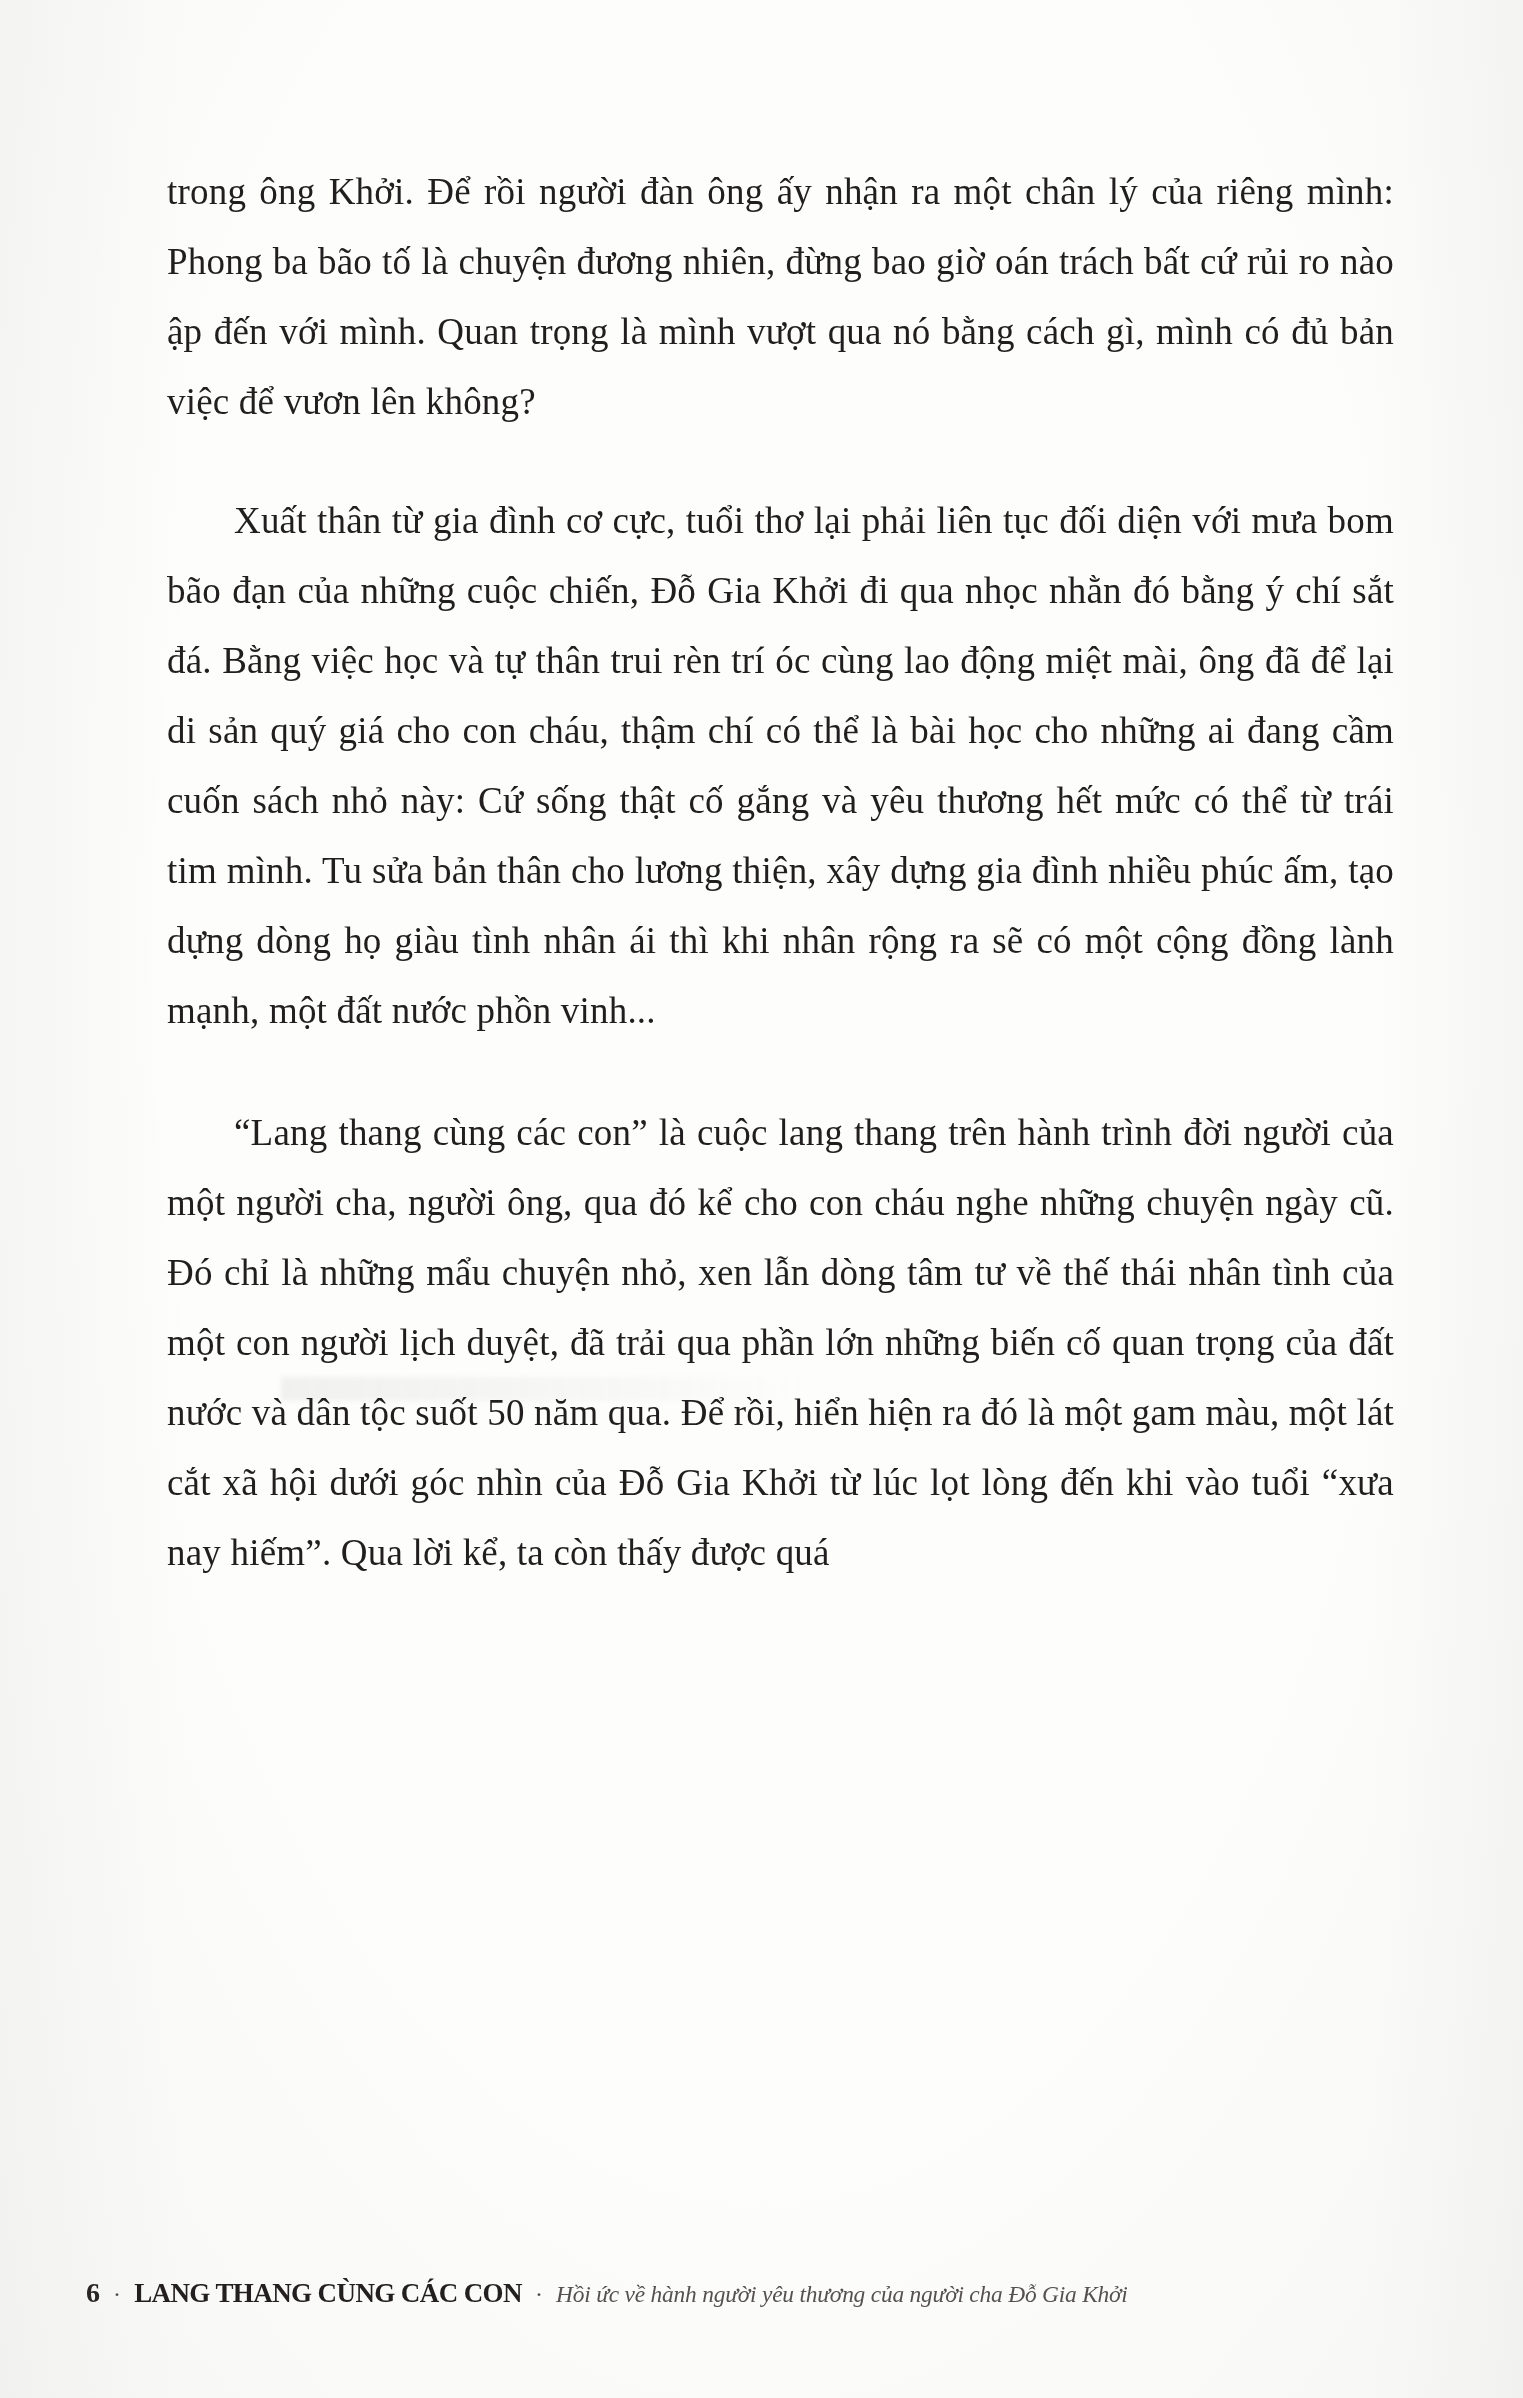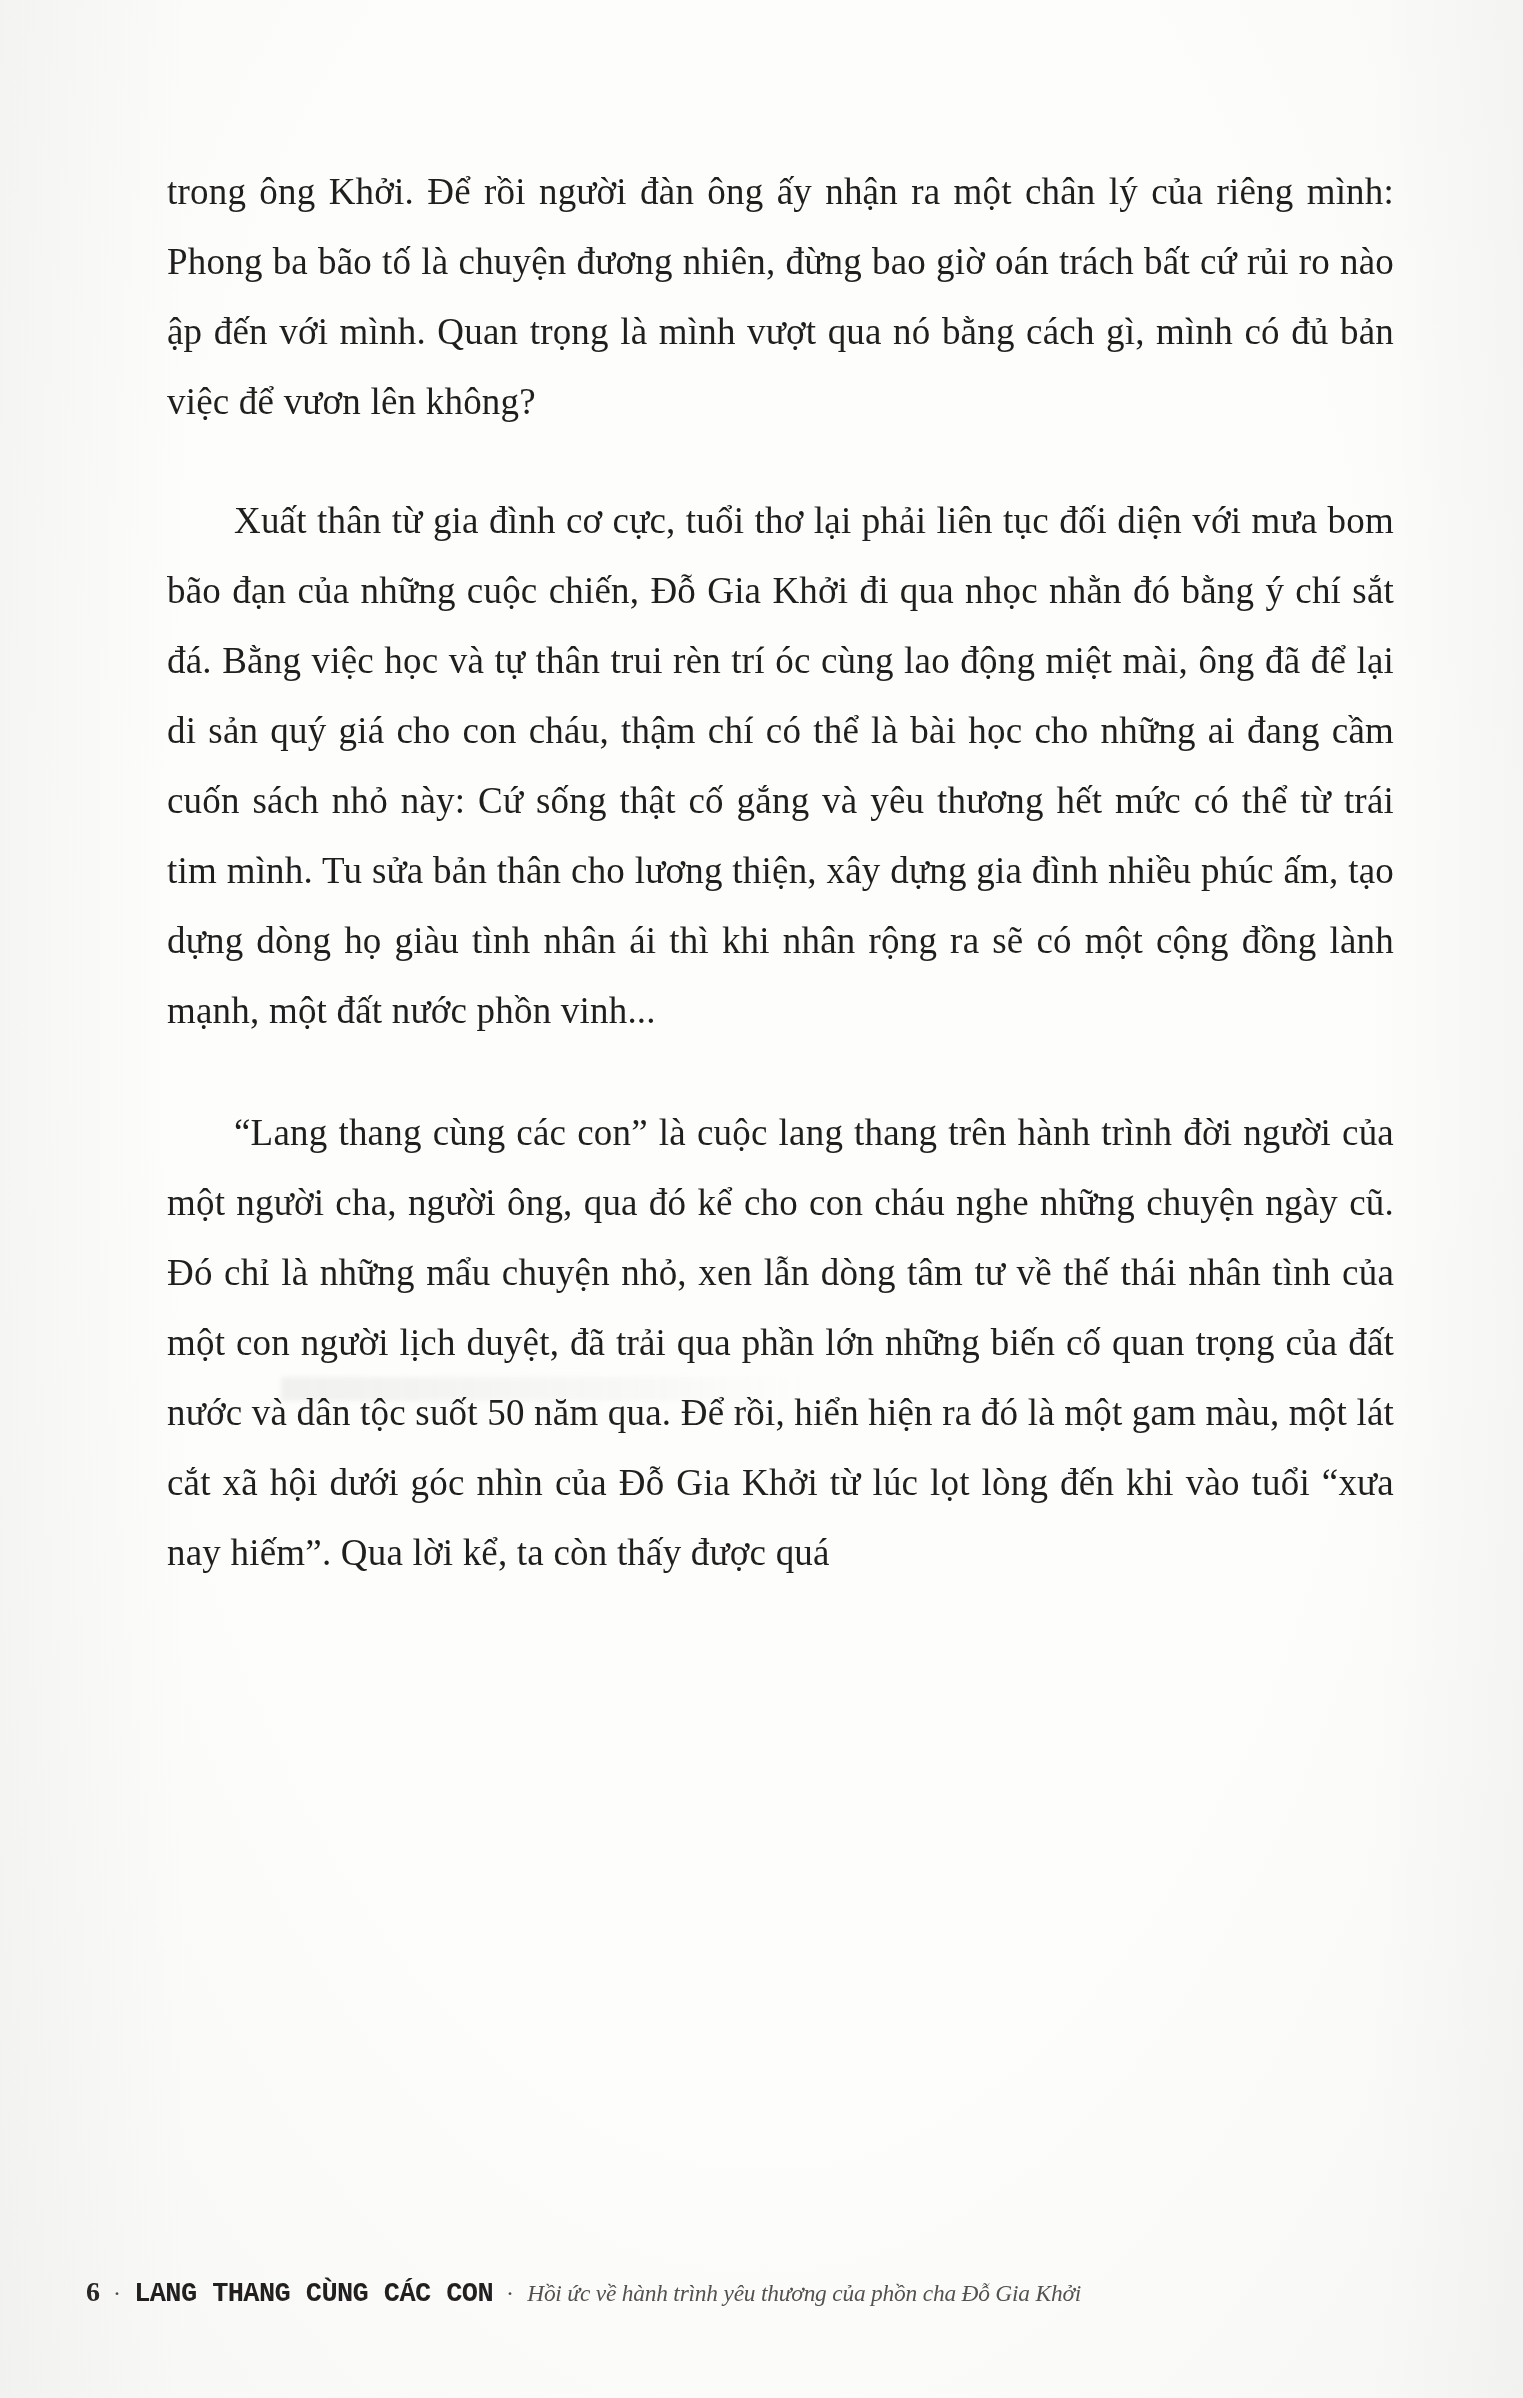--- a/index.html
+++ b/index.html
@@ -82,21 +82,21 @@
     font-size: 28px;
     font-weight: 700;
     color: #2a2627;
   }
   .footer .dot {
     font-size: 24px;
     color: #4a4546;
     padding: 0 3.7px;
   }
   .footer .booktitle {
-    font-family: Liberation Mono, monospace;
+    font-family: Liberation Serif, serif;
     font-size: 27px;
     font-weight: 700;
     letter-spacing: -0.6px;
     color: #231f20;
     text-align: center;
   }
   .footer .subtitle {
     font-family: "Liberation Serif", serif;
     font-style: italic;
     font-size: 23.4px;
@@ -115,17 +115,17 @@
     <p class="para first">trong ông Khởi. Để rồi người đàn ông ấy nhận ra một chân lý của riêng mình: Phong ba bão tố là chuyện đương nhiên, đừng bao giờ oán trách bất cứ rủi ro nào ập đến với mình. Quan trọng là mình vượt qua nó bằng cách gì, mình có đủ bản việc để vươn lên không?</p>
     <p class="para indent second">Xuất thân từ gia đình cơ cực, tuổi thơ lại phải liên tục đối diện với mưa bom bão đạn của những cuộc chiến, Đỗ Gia Khởi đi qua nhọc nhằn đó bằng ý chí sắt đá. Bằng việc học và tự thân trui rèn trí óc cùng lao động miệt mài, ông đã để lại di sản quý giá cho con cháu, thậm chí có thể là bài học cho những ai đang cầm cuốn sách nhỏ này: Cứ sống thật cố gắng và yêu thương hết mức có thể từ trái tim mình. Tu sửa bản thân cho lương thiện, xây dựng gia đình nhiều phúc ấm, tạo dựng dòng họ giàu tình nhân ái thì khi nhân rộng ra sẽ có một cộng đồng lành mạnh, một đất nước phồn vinh...</p>
     <p class="para indent">“Lang thang cùng các con” là cuộc lang thang trên hành trình đời người của một người cha, người ông, qua đó kể cho con cháu nghe những chuyện ngày cũ. Đó chỉ là những mẩu chuyện nhỏ, xen lẫn dòng tâm tư về thế thái nhân tình của một con người lịch duyệt, đã trải qua phần lớn những biến cố quan trọng của đất nước và dân tộc suốt 50 năm qua. Để rồi, hiển hiện ra đó là một gam màu, một lát cắt xã hội dưới góc nhìn của Đỗ Gia Khởi từ lúc lọt lòng đến khi vào tuổi “xưa nay hiếm”. Qua lời kể, ta còn thấy được quá</p>
   </div>
 
   <div class="footer">
     <span class="pagenum">6</span>
     <span class="dot">·</span>
     <span class="booktitle">LANG THANG CÙNG CÁC CON</span>
     <span class="dot">·</span>
-    <span class="subtitle">Hồi ức về hành trình yêu thương của phồn cha Đỗ Gia Khởi</span>
+    <span class="subtitle">Hồi ức về hành người yêu thương của người cha Đỗ Gia Khởi</span>
   </div>
 
 </div>
 
 
 </body></html>

